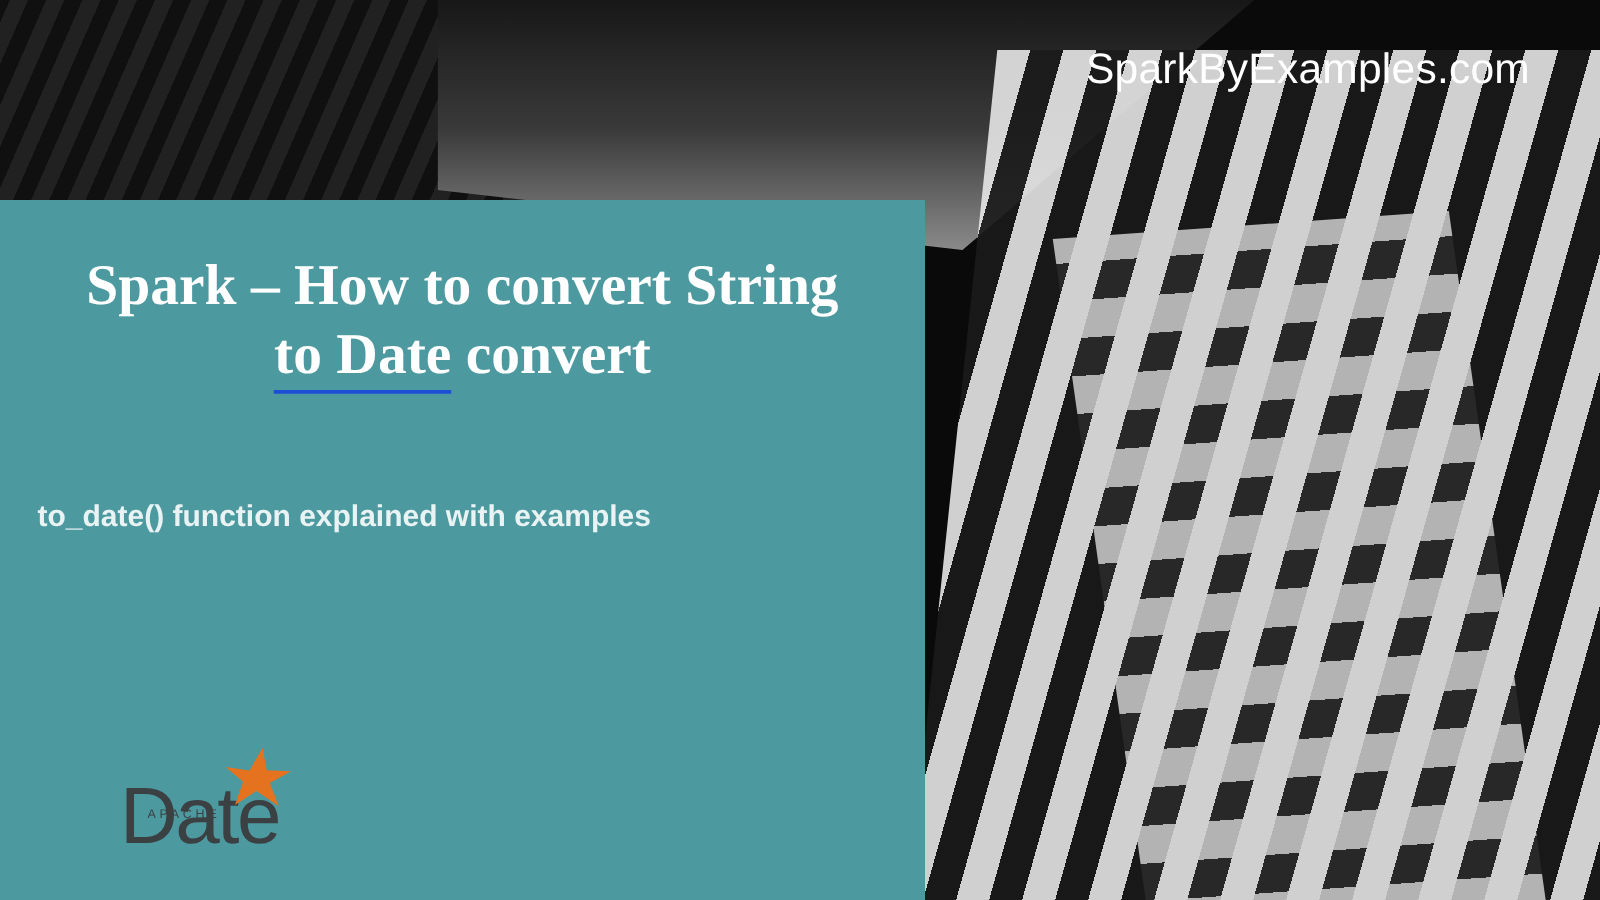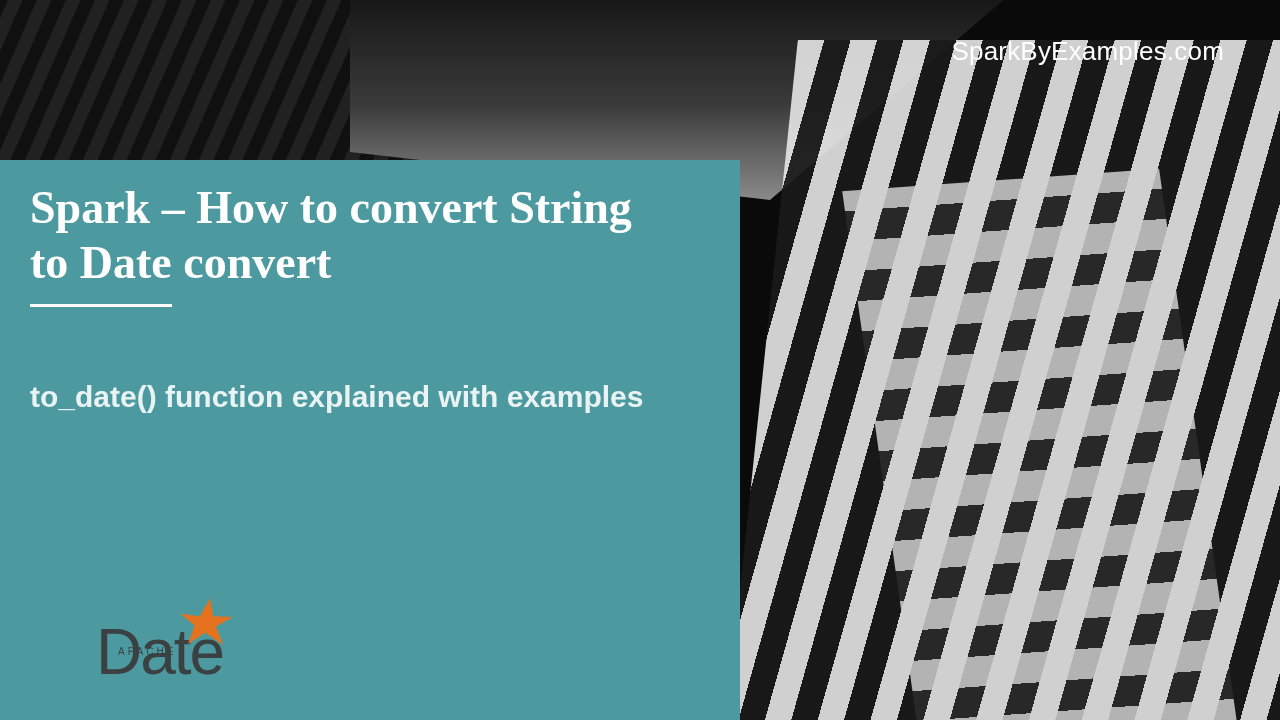--- a/index.html
+++ b/index.html
@@ -52,50 +52,51 @@
       repeating-linear-gradient(0deg, #cfcfcf 0 30px, #2b2b2b 30px 60px);
     transform: skewX(8deg) skewY(-4deg);
     opacity: 0.85;
     mix-blend-mode: lighten;
   }
   .site {
     position: absolute;
     top: 36px; right: 56px;
     color: #ffffff;
     font-family: Arial, Helvetica, sans-serif;
-    font-size: 26px;
+    font-size: 34px;
     letter-spacing: 0.2px;
   }
   .panel {
     position: absolute;
     left: 0;
     top: 160px;
     width: 740px;
     height: 560px;
     background: #4c9aa0;
     padding: 20px 30px 30px 30px;
   }
   .title {
     color: #ffffff;
     font-weight: 700;
     font-size: 46px;
     line-height: 1.2;
-    margin-top: 0;
+    margin-top: 20px;
     margin-bottom: 6px;
     font-family: Georgia, 'Times New Roman', serif;
+    text-align: center;
   }
   .title .underline {
-    border-bottom: 3px solid #ffffff;
-    padding-bottom: 16px;
+    border-bottom: 3px solid #1d4ed8;
+    padding-bottom: 4px;
   }
   .subtitle {
     color: #e9f3f4;
     font-family: Arial, Helvetica, sans-serif;
     font-weight: 700;
-    font-size: 30px;
+    font-size: 24px;
     margin-top: 90px;
   }
   .logo {
     position: absolute;
     left: 96px;
     bottom: 36px;
     display: flex;
     align-items: flex-end;
     gap: 6px;
   }

